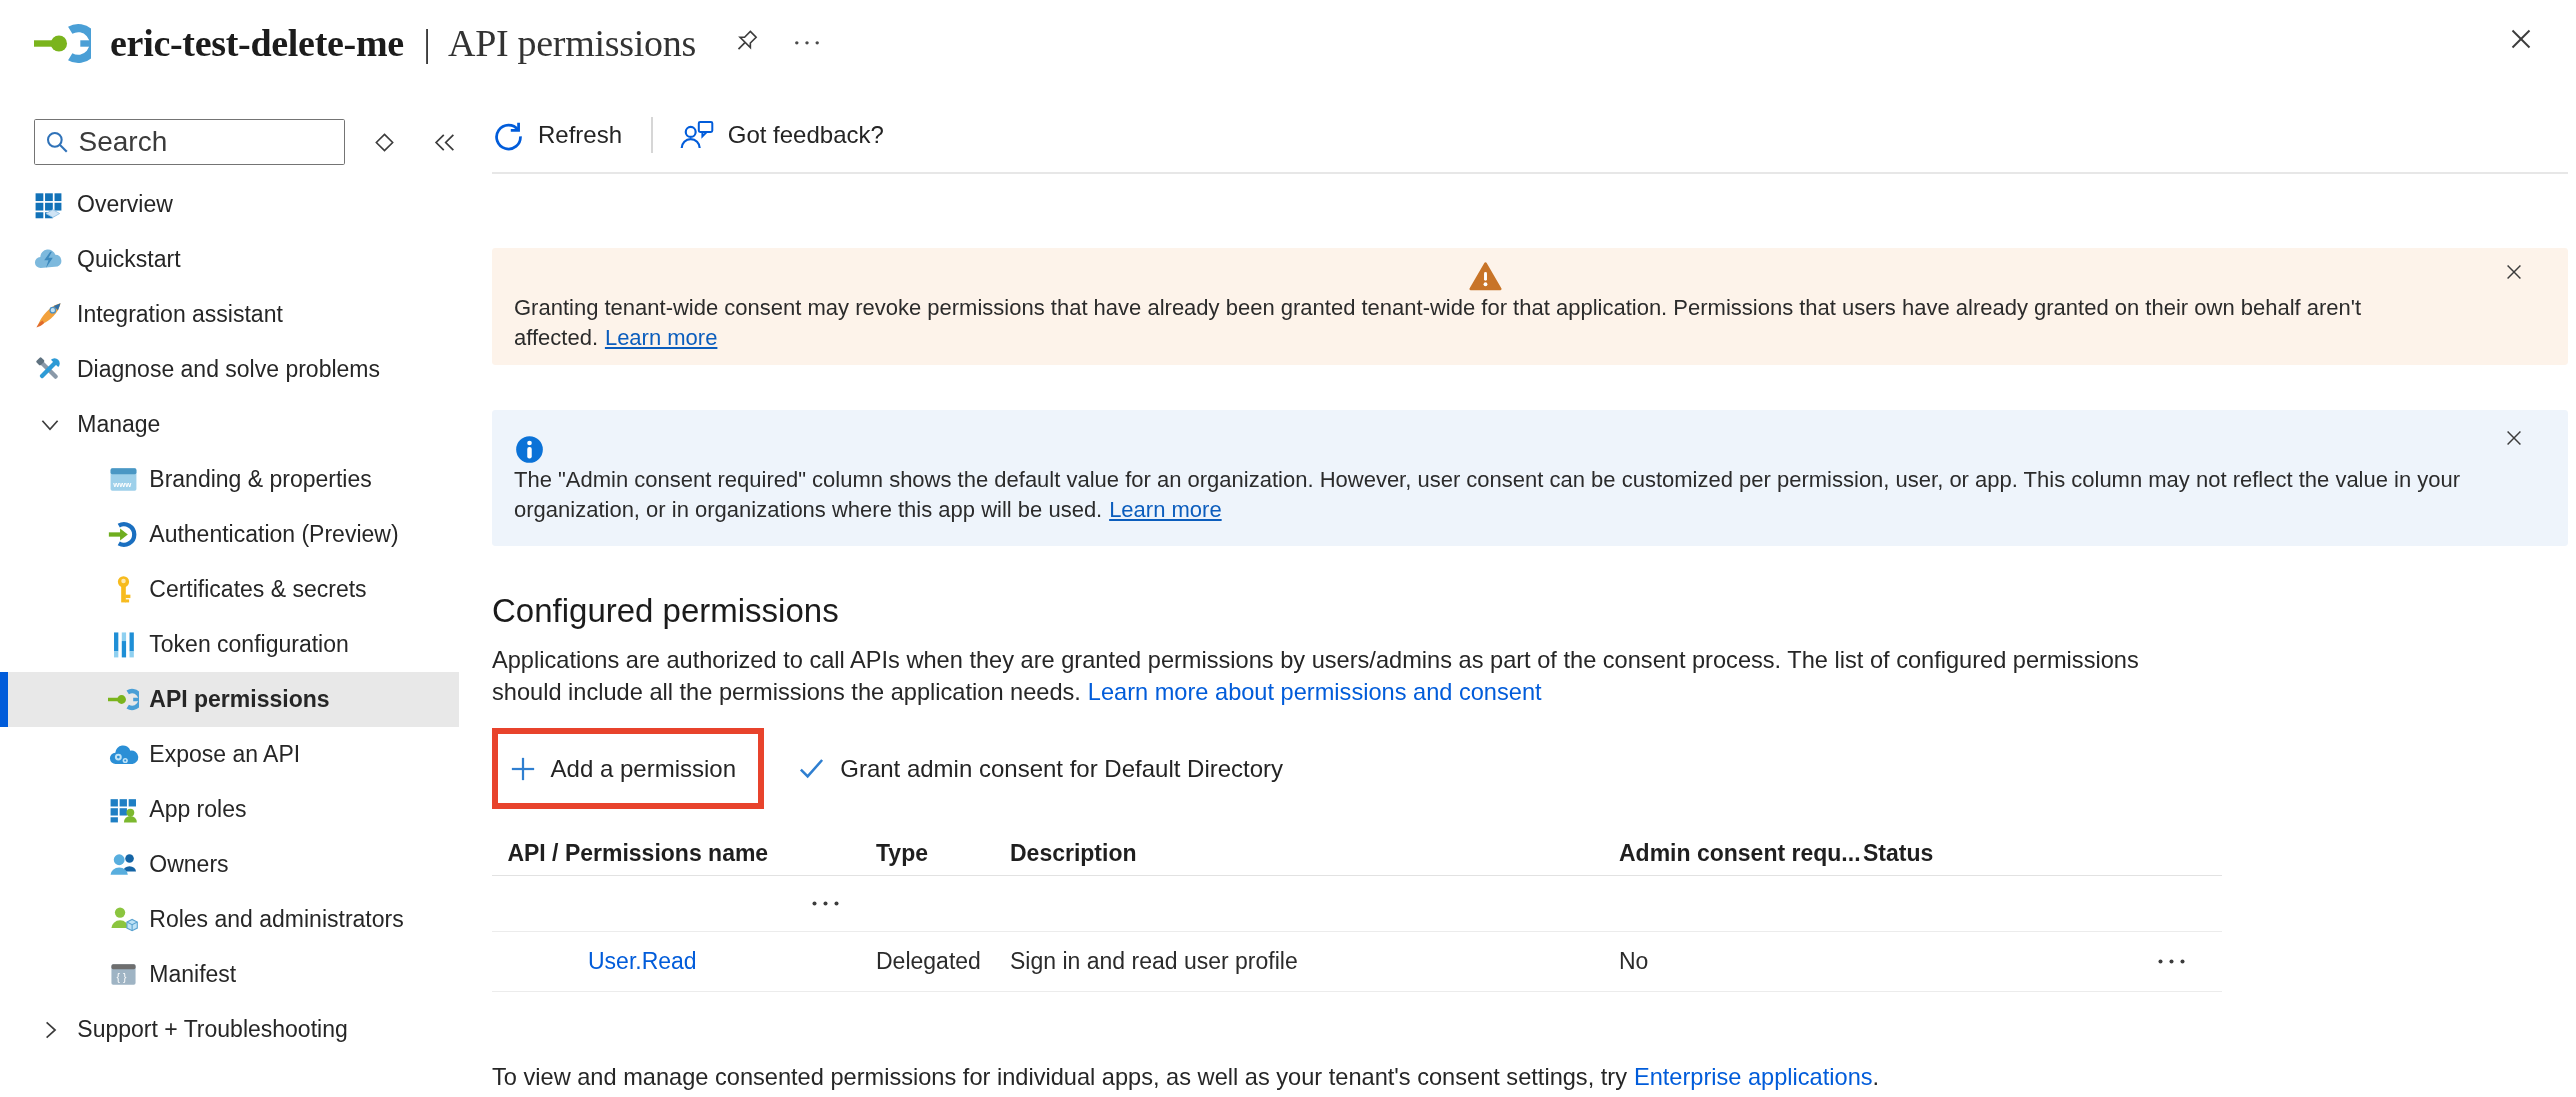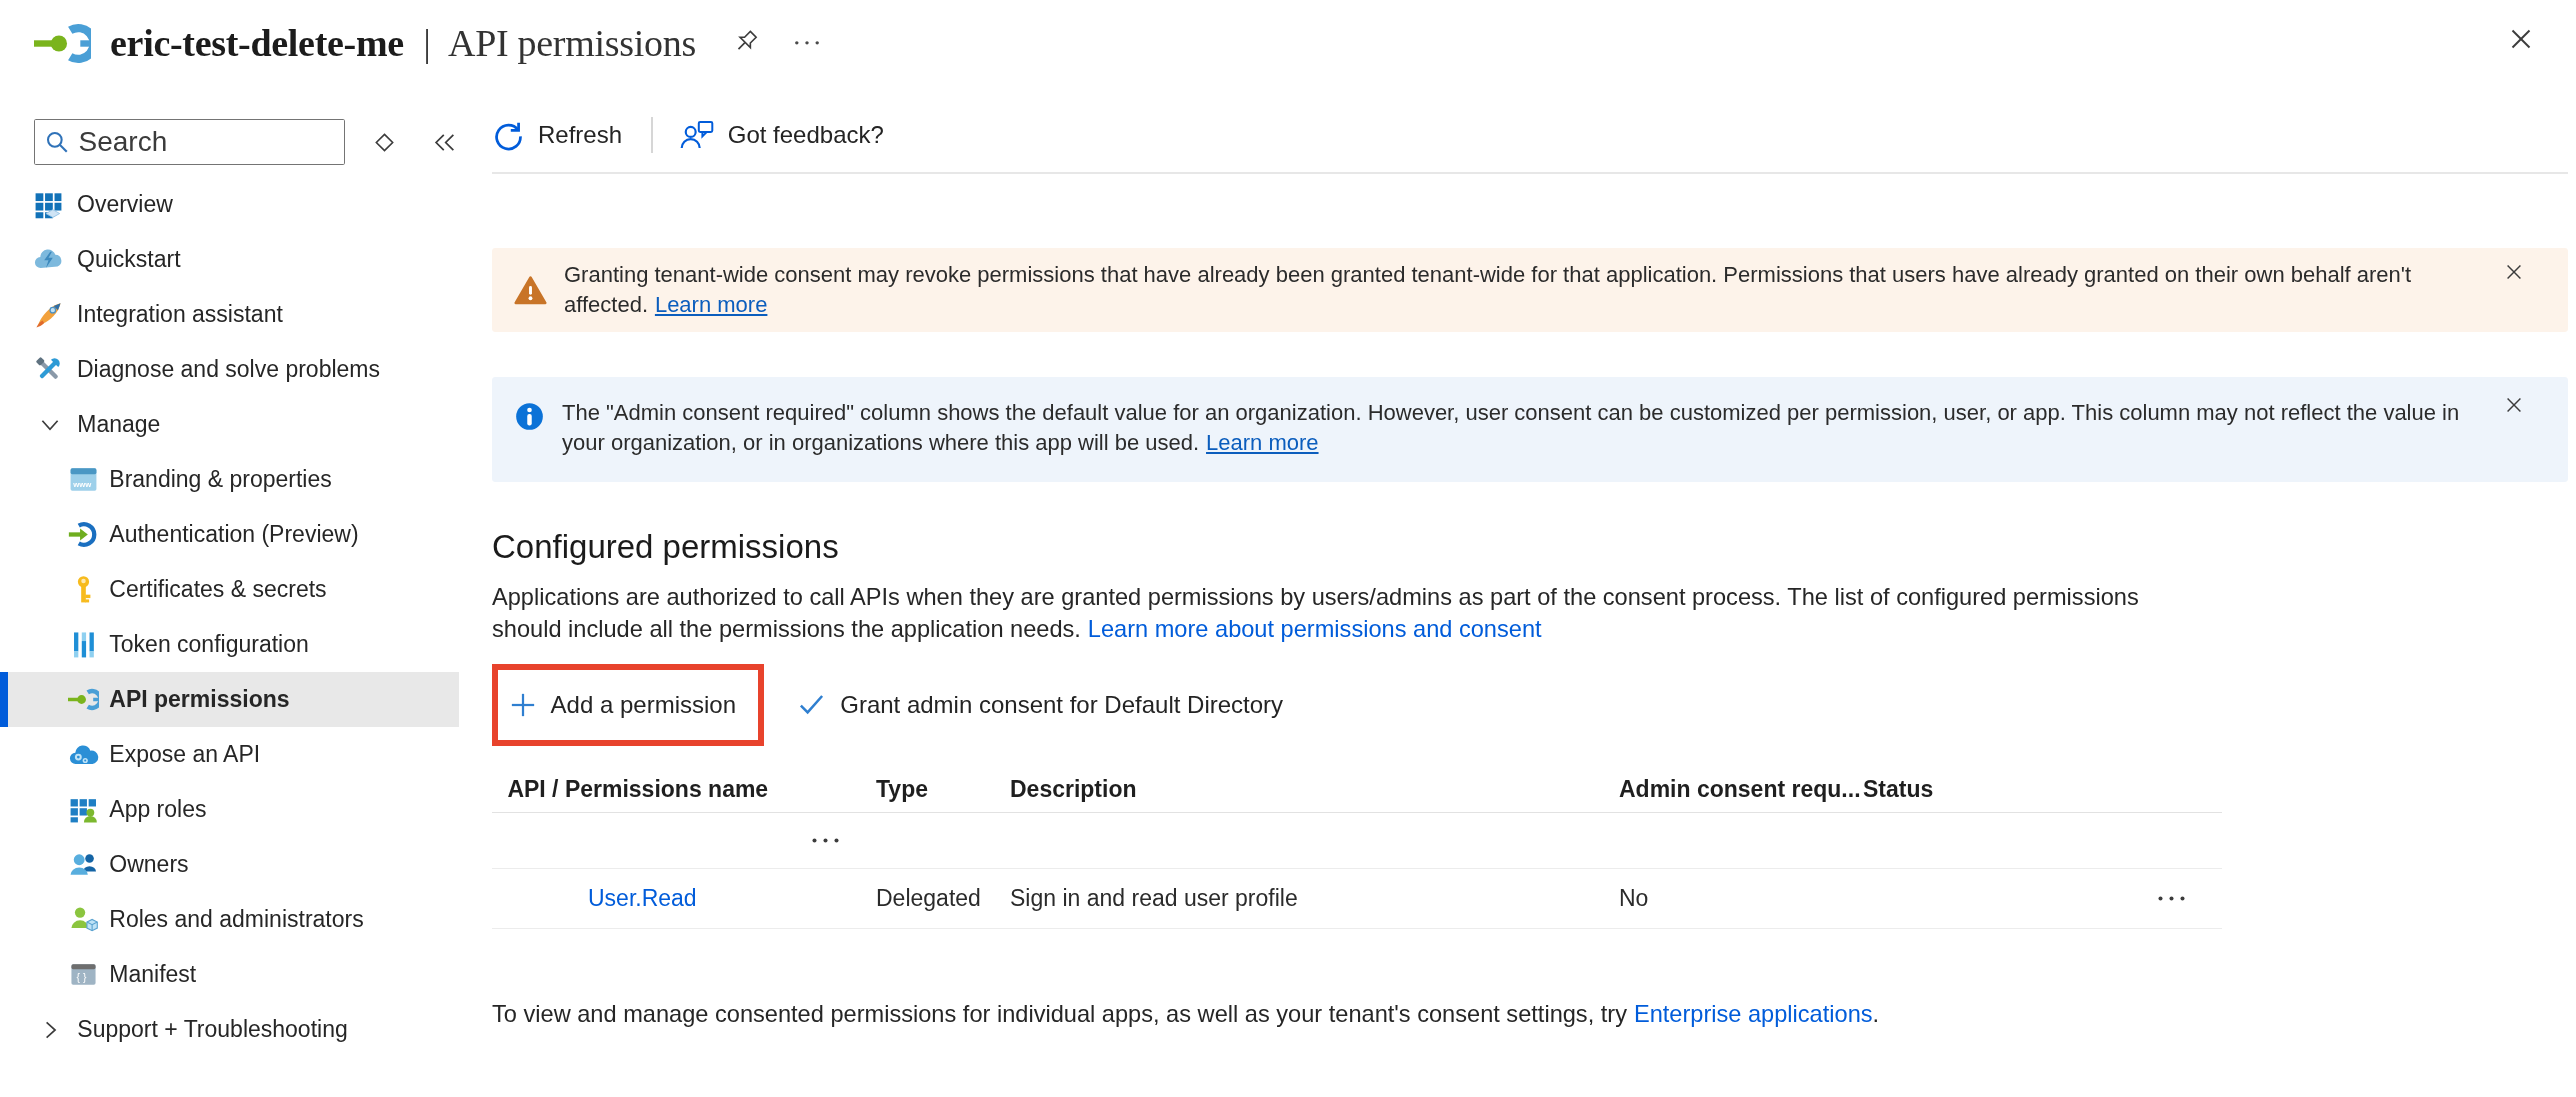--- a/index.html
+++ b/index.html
@@ -35,34 +35,34 @@
   .search-box input::placeholder { color:#3b3b3b; }
   .srch-aux1 { margin-left:27.4px; cursor:pointer; }
   .srch-aux2 { margin-left:36px; cursor:pointer; }
 
   .nav { margin-top:12px; }
   .nav-item { height:55px; display:flex; align-items:center; font-size:23px; color:#262626;
               cursor:pointer; position:relative; padding-left:33px; }
   .nav-item .icon { width:31px; height:31px; margin-right:13px; }
   .nav-item.section { padding-left:39px; }
   .nav-item.section .icon { width:22px; height:22px; margin-right:16.3px; }
-  .nav-item.sub { padding-left:68px; }
+  .nav-item.sub { padding-left:108px; }
   .nav-item.sub .icon { margin-right:10.3px; }
   .nav-item.selected { background:#e8e8e8; font-weight:700; }
   .nav-item.selected::before { content:""; position:absolute; left:0; top:0; bottom:0; width:7.7px; background:#015cda; }
 
   
   .content { flex:1; padding-left:33px; padding-right:7.7px; }
   .commandbar { margin-top:31px; height:36px; display:flex; align-items:center; }
   .cmd { display:flex; align-items:center; gap:13px; font-size:24px; color:#242424; cursor:pointer;
          background:none; border:none; padding:0; font-family:inherit; }
   .cmd-sep { width:1.7px; height:36px; background:#d6d6d6; margin:0 26px 0 29px; }
   .content-rule { height:1.7px; background:#e7e7e7; margin-top:19px; }
 
-  .banner { border-radius:3.4px; position:relative; display:flex; }
+  .banner { border-radius:3.4px; position:relative; display:flex;flex-direction:column; }
   .banner .close { position:absolute; right:26px; top:13.7px; cursor:pointer; }
   .banner-warning { background:#fdf3ea; margin-top:74px; min-height:75px; align-items:center; padding:12px 94px 12px 22px; }
   .banner-info { background:#eef4fb; margin-top:45px; min-height:105px; align-items:flex-start; padding:20.6px 94px 20.6px 22px; }
   .banner .txt { font-size:22px; color:#2b2b2b; line-height:1.38; }
   .banner .icon { margin-right:17px; }
   .banner-info .icon { margin-top:2.6px; }
   a.lnk { color:#015cda; text-decoration:none; cursor:pointer; }
   a.lnk.u { text-decoration:underline; color:#0b5dbd; margin-left:6.9px; }
 
   .section-title { margin-top:46px; font-size:33px; font-weight:400; color:#1b1b1b; }

